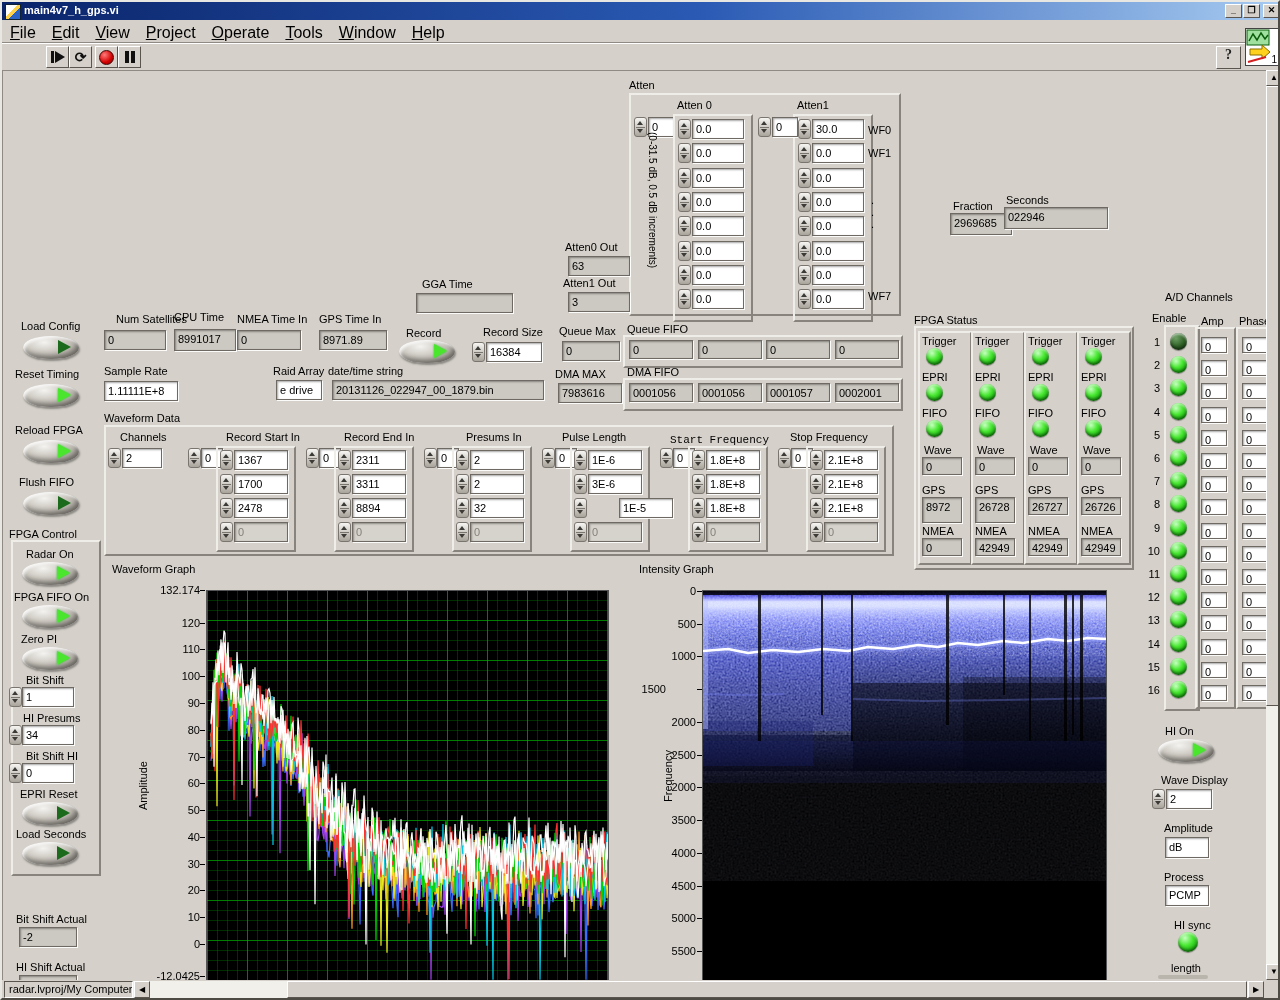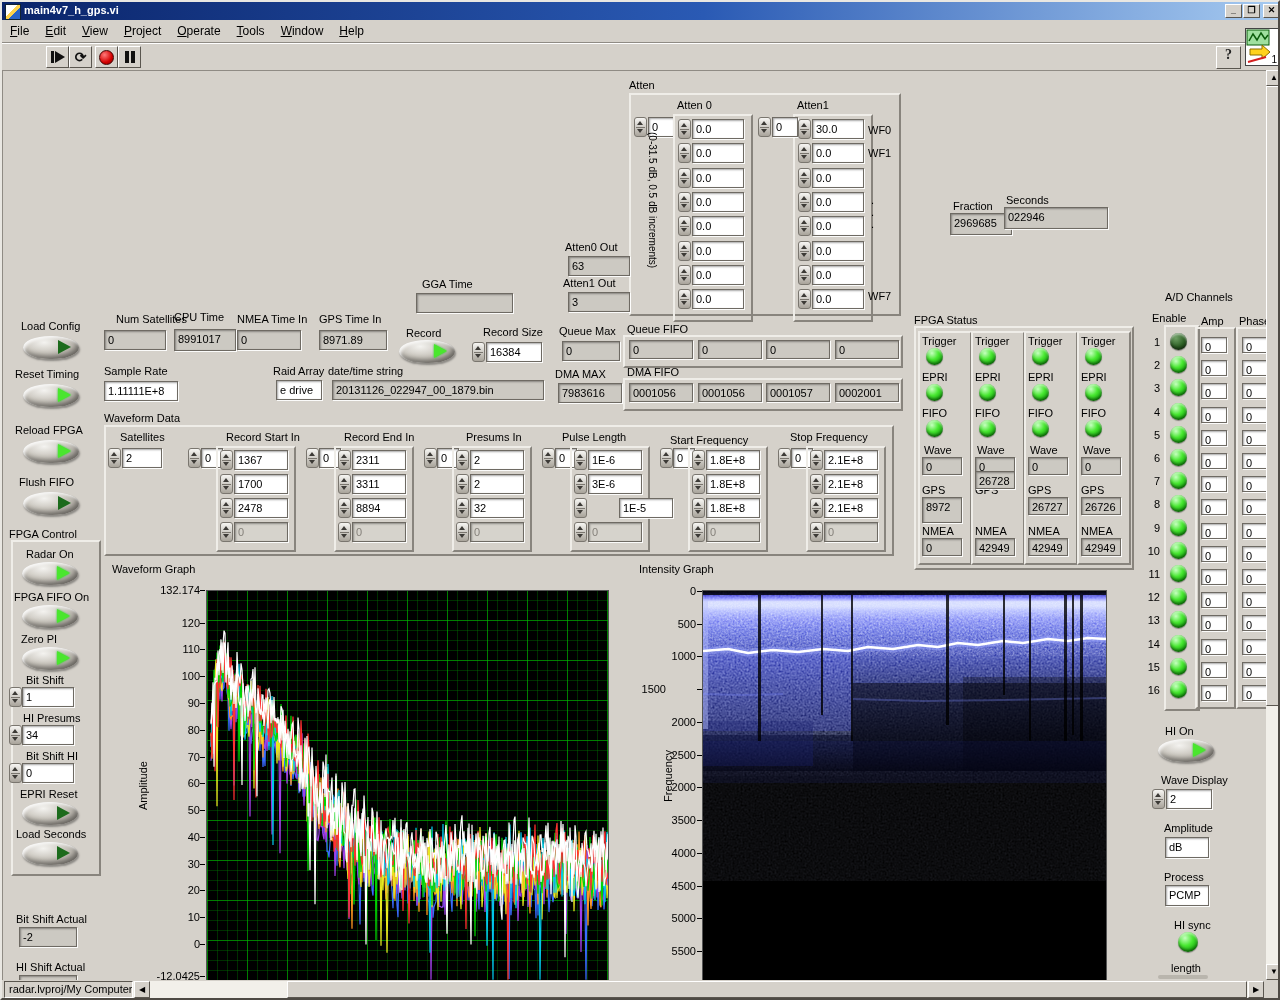--- a/index.html
+++ b/index.html
@@ -36,21 +36,21 @@
   .tickdash{position:absolute;height:1px;background:#000;}
   
   #titlebar{position:absolute;left:0;top:0;width:100%;height:18px;
     background:linear-gradient(90deg,#0a246a,#2a5ab4 55%,#a6caf0);color:#fff;}
   #titlebar .t{position:absolute;left:22px;top:2px;font-size:11px;font-weight:bold;}
   .winbtn{position:absolute;top:2px;width:17px;height:14px;background:#d5d1ca;
     border:1px solid;border-color:#fff #5a564f #5a564f #fff;box-sizing:border-box;
     font-size:9px;line-height:11px;text-align:center;color:#000;font-weight:bold;}
   #menubar{position:absolute;left:0;top:18px;width:100%;height:22px;background:#d5d1ca;
     border-bottom:1px solid #8f8b84;}
-  .mitem{display:inline-block;padding:4px 8px 3px 8px;font-size:12px;color:#000;}
+  .mitem{display:inline-block;padding:4px 8px 3px 8px;font-size:16px;color:#000;}
   .mitem u{text-decoration:underline;}
   #toolbar{position:absolute;left:0;top:41px;width:100%;height:27px;background:#d5d1ca;
     border-bottom:1px solid #8f8b84;box-shadow:inset 0 1px 0 #fff;}
   .tbtn{position:absolute;top:3px;width:23px;height:22px;background:#d5d1ca;box-sizing:border-box;
     border:1px solid;border-color:#fff #5a564f #5a564f #fff;display:flex;align-items:center;justify-content:center;}
   .runbar{width:3px;height:12px;background:#101010;margin-right:1px;}
   .runtri{width:0;height:0;border-left:10px solid #101010;border-top:6px solid transparent;border-bottom:6px solid transparent;}
   .cont{font-size:14px;line-height:14px;color:#101010;font-weight:bold;}
   .abort{width:13px;height:13px;border-radius:50%;background:radial-gradient(circle at 35% 30%,#ff7a7a,#d40000 60%,#7a0000);border:1px solid #400;}
   .pbar{width:4px;height:12px;background:#101010;margin:0 1px;}
@@ -399,21 +399,21 @@
       <div class="fld ind" style="left: 627px; top: 381px; width: 64px; height: 19px;">0001056</div>
       <div class="fld ind" style="left: 696px; top: 381px; width: 64px; height: 19px;">0001056</div>
       <div class="fld ind" style="left: 764px; top: 381px; width: 64px; height: 19px;">0001057</div>
       <div class="fld ind" style="left: 833px; top: 381px; width: 64px; height: 19px;">0002001</div>
       <div class="lbl" style="left: 951px; top: 198px;">Fraction</div>
       <div class="fld ind" style="left: 948px; top: 211px; width: 62px; height: 22px;">2969685</div>
       <div class="lbl" style="left: 1004px; top: 192px;">Seconds</div>
       <div class="fld ind" style="left: 1002px; top: 205px; width: 104px; height: 22px;">022946</div>
       <div class="lbl" style="left: 102px; top: 410px;">Waveform Data</div>
       <div class="gbox" style="left: 102px; top: 423px; width: 786px; height: 127px;"></div>
-      <div class="lbl" style="left: 118px; top: 429px;">Satellites</div>
+      <div class="lbl" style="left: 118px; top: 429px;">Channels</div>
       <div class="spin" style="left: 106px; top: 446px;">
         <div class="up"></div>
         <div class="dn"></div>
         <div class="mid"></div>
       </div>
       <div class="fld" style="left: 120px; top: 446px; width: 40px; height: 20px;">2</div>
       <div class="lbl" style="left: 224px; top: 429px;">Record Start In</div>
       <div class="spin" style="left: 186px; top: 446px;">
         <div class="up"></div>
         <div class="dn"></div>
@@ -534,21 +534,21 @@
         <div class="dn"></div>
         <div class="mid"></div>
       </div>
       <div class="fld" style="left: 586px; top: 496px; width: 54px; height: 20px; margin-left: 31px;">1E-5</div>
       <div class="spin" style="left: 572px; top: 520px;">
         <div class="up"></div>
         <div class="dn"></div>
         <div class="mid"></div>
       </div>
       <div class="fld dis" style="left: 586px; top: 520px; width: 54px; height: 20px;">0</div>
-      <div class="lbl" style="left: 668px; top: 432px;">Start Frequency</div>
+      <div class="lbl" style="left: 668px; top: 432px; font-family: Liberation Mono, monospace;">Start Frequency</div>
       <div class="spin" style="left: 658px; top: 446px;">
         <div class="up"></div>
         <div class="dn"></div>
         <div class="mid"></div>
       </div>
       <div class="fld" style="left: 671px; top: 446px; width: 22px; height: 20px;">0</div>
       <div class="gbox" style="left: 686px; top: 444px; width: 76px; height: 102px;"></div>
       <div class="spin" style="left: 690px; top: 448px;">
         <div class="up"></div>
         <div class="dn"></div>
@@ -623,21 +623,21 @@
       <div class="gbox" style="left: 969px; top: 329px; width: 50px; height: 230px;"></div>
       <div class="lbl" style="left: 973px; top: 333px;">Trigger</div>
       <div class="led on" style="left: 977px; top: 346px; width: 17px; height: 17px;"></div>
       <div class="lbl" style="left: 973px; top: 369px;">EPRI</div>
       <div class="led on" style="left: 977px; top: 382px; width: 17px; height: 17px;"></div>
       <div class="lbl" style="left: 973px; top: 405px;">FIFO</div>
       <div class="led on" style="left: 977px; top: 418px; width: 17px; height: 17px;"></div>
       <div class="lbl" style="left: 975px; top: 442px;">Wave</div>
       <div class="fld ind" style="left: 973px; top: 455px; width: 40px; height: 18px;">0</div>
       <div class="lbl" style="left: 973px; top: 482px;">GPS</div>
-      <div class="fld ind" style="left: 973px; top: 469px; width: 40px; height: 18px;">26728</div>
+      <div class="fld ind" style="left: 973px; top: 495px; width: 40px; height: 26px;">26728</div>
       <div class="lbl" style="left: 973px; top: 523px;">NMEA</div>
       <div class="fld ind" style="left: 973px; top: 536px; width: 40px; height: 18px;">42949</div>
       <div class="gbox" style="left: 1022px; top: 329px; width: 50px; height: 230px;"></div>
       <div class="lbl" style="left: 1026px; top: 333px;">Trigger</div>
       <div class="led on" style="left: 1030px; top: 346px; width: 17px; height: 17px;"></div>
       <div class="lbl" style="left: 1026px; top: 369px;">EPRI</div>
       <div class="led on" style="left: 1030px; top: 382px; width: 17px; height: 17px;"></div>
       <div class="lbl" style="left: 1026px; top: 405px;">FIFO</div>
       <div class="led on" style="left: 1030px; top: 418px; width: 17px; height: 17px;"></div>
       <div class="lbl" style="left: 1028px; top: 442px;">Wave</div>

